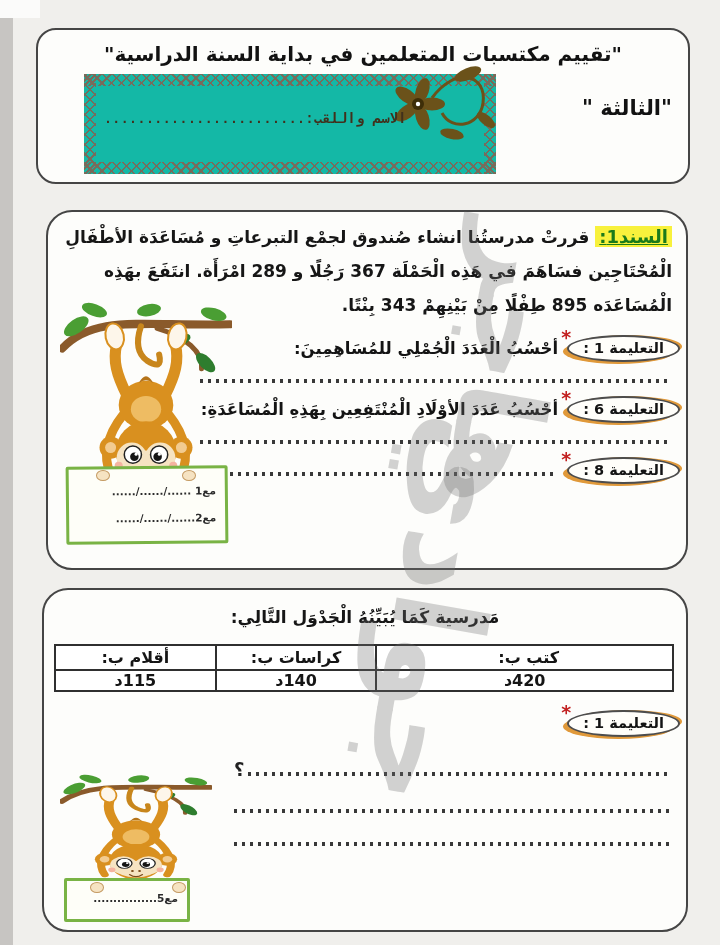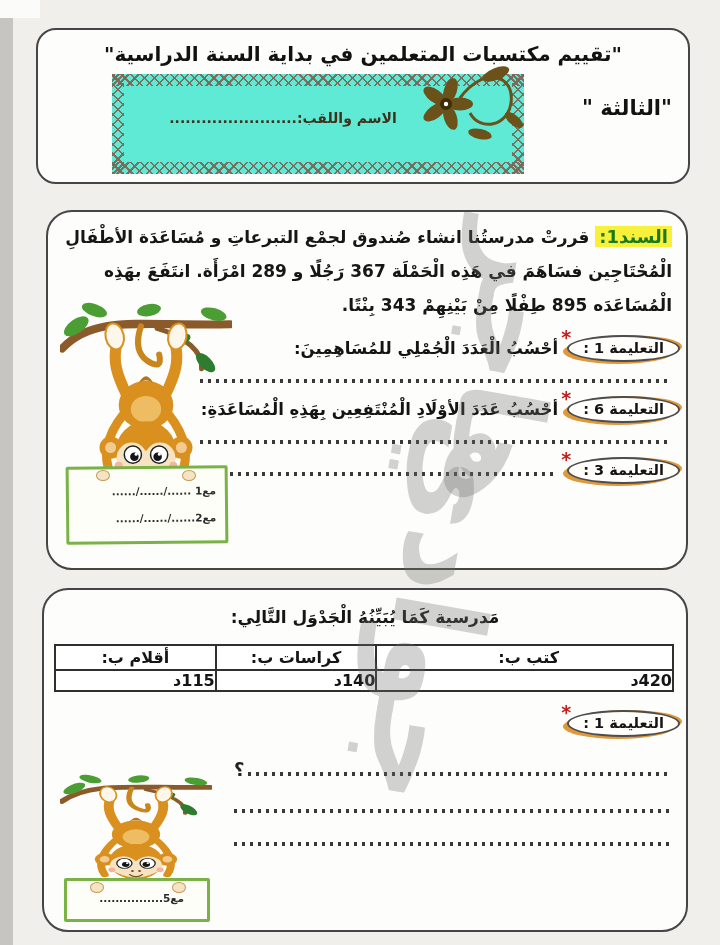--- a/index.html
+++ b/index.html
@@ -9,37 +9,37 @@
   .corner-light { position:absolute; left:0; top:0; width:40px; height:18px; background:#fbfbfa; }
 
   .box { position:absolute; background:#fdfdfb; border:2px solid #454545; border-radius:26px; }
   .header-box { left:36px; top:28px; width:654px; height:156px; border-radius:20px; }
   .s1 { left:46px; top:210px; width:642px; height:360px; }
   .s2 { left:42px; top:588px; width:646px; height:344px; }
 
   .title { text-align:center; margin-top:12px; font-size:20px; font-weight:bold; color:#121212; direction:rtl; }
   .grade { position:absolute; right:16px; top:66px; font-size:21px; font-weight:bold; color:#121212; direction:rtl; }
 
-  .name-frame { position:absolute; left:74px; top:44px; width:412px; height:100px; background:#5eead4; }
+  .name-frame { position:absolute; left:46px; top:44px; width:412px; height:100px; background:#14b8a6;font-family:Liberation Mono, monospace; }
   .lat { position:absolute; background:
       repeating-linear-gradient(45deg,  rgba(122,106,90,.95) 0 1.6px, transparent 1.6px 7px),
       repeating-linear-gradient(-45deg, rgba(122,106,90,.95) 0 1.6px, transparent 1.6px 7px); }
   .lat.t { left:0; right:0; top:0; height:12px; }
   .lat.b { left:0; right:0; bottom:0; height:12px; }
   .lat.l { top:0; bottom:0; left:0; width:12px; }
   .lat.r { top:0; bottom:0; right:0; width:12px; }
   .name-line { position:absolute; left:0; right:70px; top:36px; text-align:center;
       font-size:14px; font-weight:bold; color:#41301c; direction:rtl; }
   .flower { position:absolute; right:-6px; top:-16px; }
 
   .para { direction:rtl; text-align:right; font-weight:bold; font-size:17px; line-height:34px;
       margin:8px 14px 0 16px; color:#161616; }
   .para2 { direction:rtl; text-align:center; font-weight:bold; font-size:17px; line-height:30px;
       margin:12px 14px; color:#161616; }
-  .sanad { padding:0 4px; font-size:18px; background:var(--highlight);margin-top:30px; }
+  .sanad { padding:0 4px; text-decoration:underline; font-size:18px; background:var(--highlight);margin-top:30px; }
   .sanad.g { color:var(--green); }
   .sanad.r { color:var(--red); }
 
   .instr { display:flex; direction:rtl; align-items:center; gap:9px; font-weight:bold; color:#141414; }
   .s1 .instr { margin:13px 6px 0 150px; }
   .s2 .instr { margin:18px 6px 0 150px; }
   .lab { position:relative; flex:none; border:2px solid #4d4d4d; border-radius:50%;
       padding:3px 14px 4px; font-size:14.5px; background:#fffefa;
       box-shadow:-5px 3px 0 -1px var(--accent), 4px -2px 0 -2px var(--accent); white-space:nowrap; }
   .star { position:absolute; top:-11px; left:-8px; color:#c22020; font-size:19px; font-weight:bold; }
@@ -51,31 +51,31 @@
   .qrow { display:flex; direction:rtl; align-items:center; gap:4px; margin:22px 14px 0 190px; }
   .qmark { font-size:18px; font-weight:bold; color:#222; }
   .qrow .dots { flex:1; margin-top:8px; }
   .s2 > .dots.ans { margin:29px 14px 0 190px; }
 
   table.goods { direction:rtl; border-collapse:collapse; margin:8px 10px 0; width:calc(100% - 22px);
       background:#fff; }
   table.goods th, table.goods td { border:2px solid #2f2f2f; text-align:center; font-weight:bold;
       color:#151515; }
   table.goods th { font-size:16px; height:25px;border-radius:9px; }
-  table.goods td { font-size:16px; height:20px;text-align:right; }
+  table.goods td { font-size:16px; height:20px; }
   .col-books { width:48%;padding-left:8px; } .col-copy { width:26%; } .col-pens { width:26%; }
 
   .monkey { position:absolute; }
   .m1 { left:12px; top:86px; width:178px; height:254px; }
   .m2 { left:16px; top:182px; width:160px; height:152px; }
   .sign { position:absolute; background:#fefef8; border:3px solid var(--sign-green); border-radius:2px;
       direction:rtl; font-weight:bold; color:#2b2b2b; z-index:2; }
   .m1 .sign { left:6px; top:168px; width:162px; height:78px; padding:9px 9px 0; font-size:10.5px;
       line-height:27px; transform:rotate(-0.6deg); }
-  .m2 .sign { left:4px; top:106px; width:146px; height:44px; padding:11px 23px 0; font-size:10.5px; }
+  .m2 .sign { left:4px; top:106px; width:126px; height:44px; padding:11px 9px 0; font-size:10.5px; }
   .hand { position:absolute; width:14px; height:11px; border-radius:50%; background:#f6e3c2;
       border:1px solid #c49a62; z-index:3; }
   .m1 .hand.hl { left:36px; top:172px; } .m1 .hand.hr { left:122px; top:172px; }
   .m2 .hand.hl { left:30px; top:110px; } .m2 .hand.hr { left:112px; top:110px; }
 
   .watermark-wrap { position:absolute; inset:0; pointer-events:none; z-index:40; }
   .wm { position:absolute; white-space:nowrap; font-weight:bold; color:var(--wm); opacity:.30;
       direction:rtl; }
   .wm1 { left:600px; top:240px; font-size:118px; transform:rotate(100deg); transform-origin:0 0; }
   .wm2 { left:545px; top:430px; font-size:126px; transform:rotate(100deg); transform-origin:0 0; }
@@ -169,21 +169,21 @@
     </div>
     <div class="dots"></div>
 
     <div class="instr">
       <span class="lab"><span class="star">*</span><span>التعليمة 6 :</span></span>
       <span class="itext">أحْسُبُ عَدَدَ الأوْلَادِ الْمُنْتَفِعِين بِهَذِهِ الْمُسَاعَدَةِ:</span>
     </div>
     <div class="dots"></div>
 
     <div class="instr">
-      <span class="lab"><span class="star">*</span><span>التعليمة 3 :</span></span>
+      <span class="lab"><span class="star">*</span><span>التعليمة 8 :</span></span>
       <span class="dots"></span>
     </div>
 
     <div class="monkey m1">
       <svg width="172" height="192" viewBox="0 0 170 190">
         <use href="#monkey-art"></use>
       </svg>
       <div class="sign">
         <div>مع1 ....../....../......</div>
         <div>مع2....../....../......</div>

